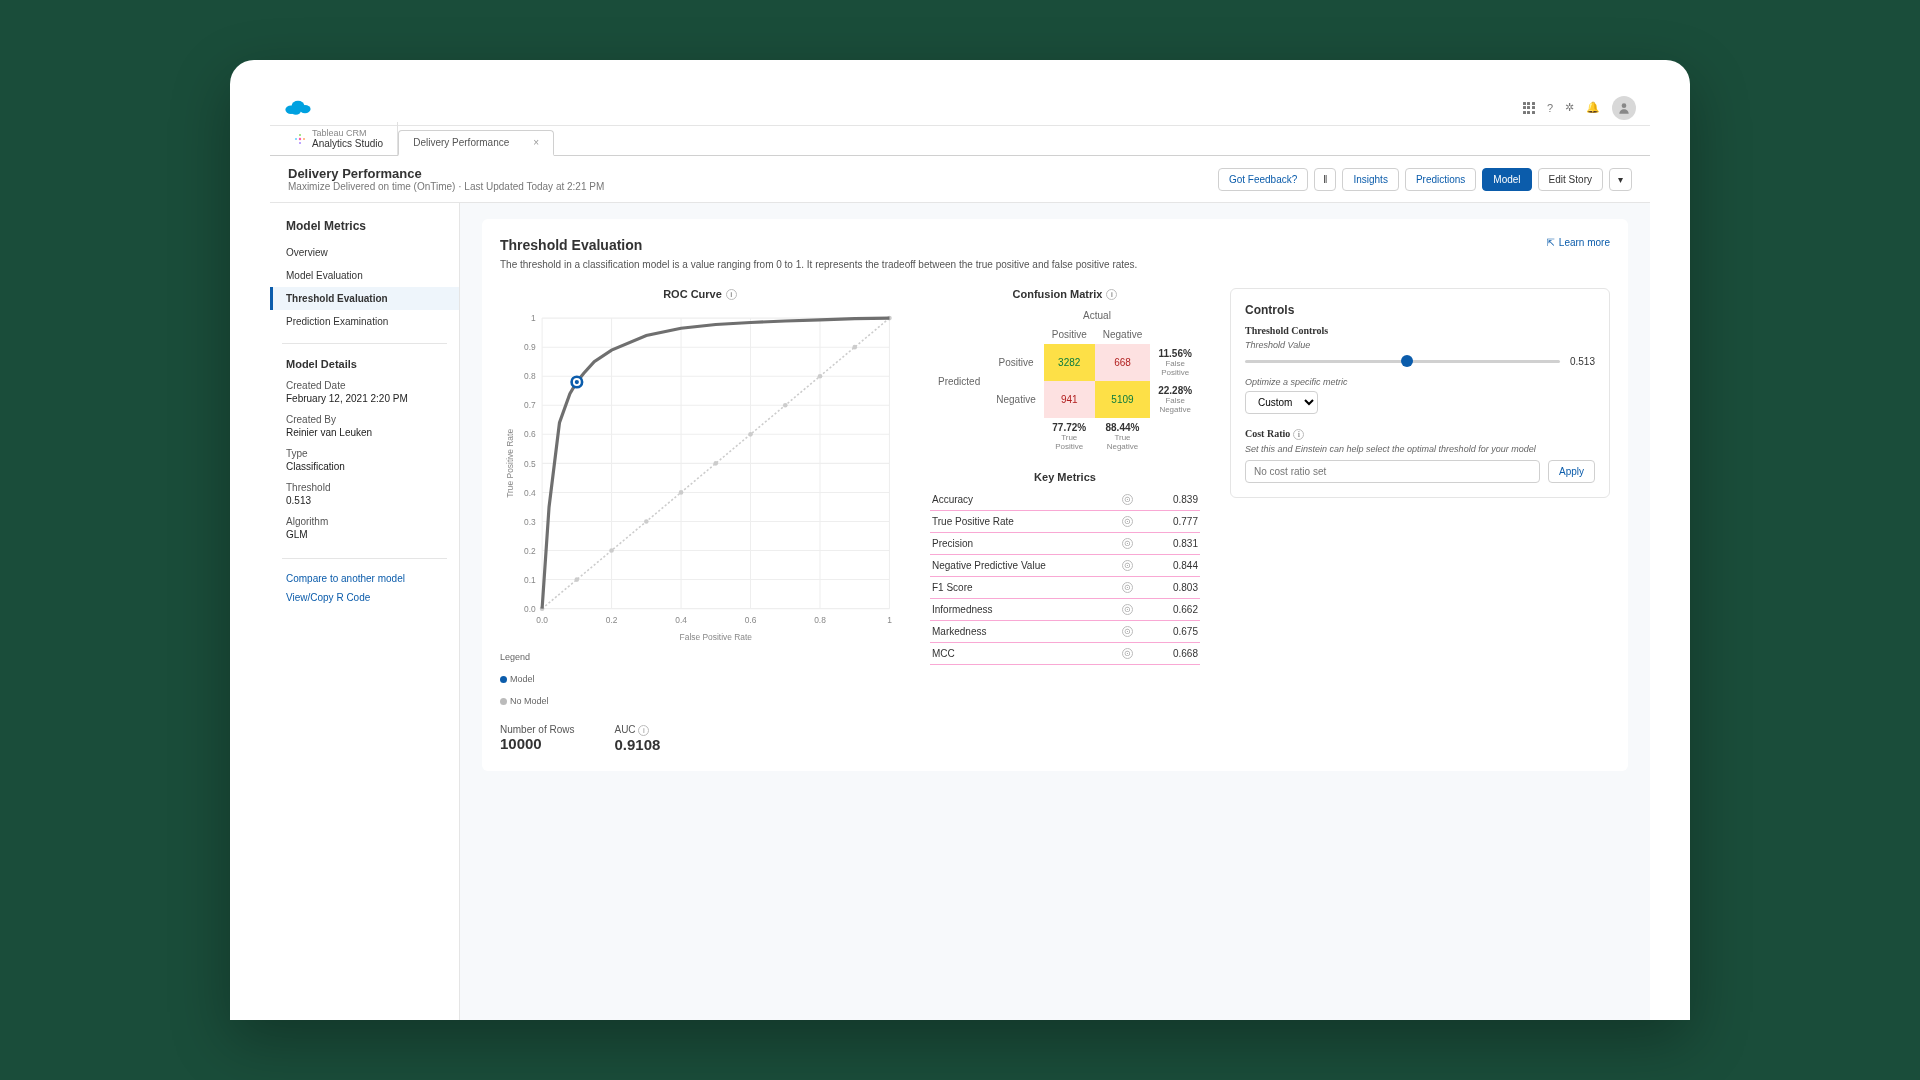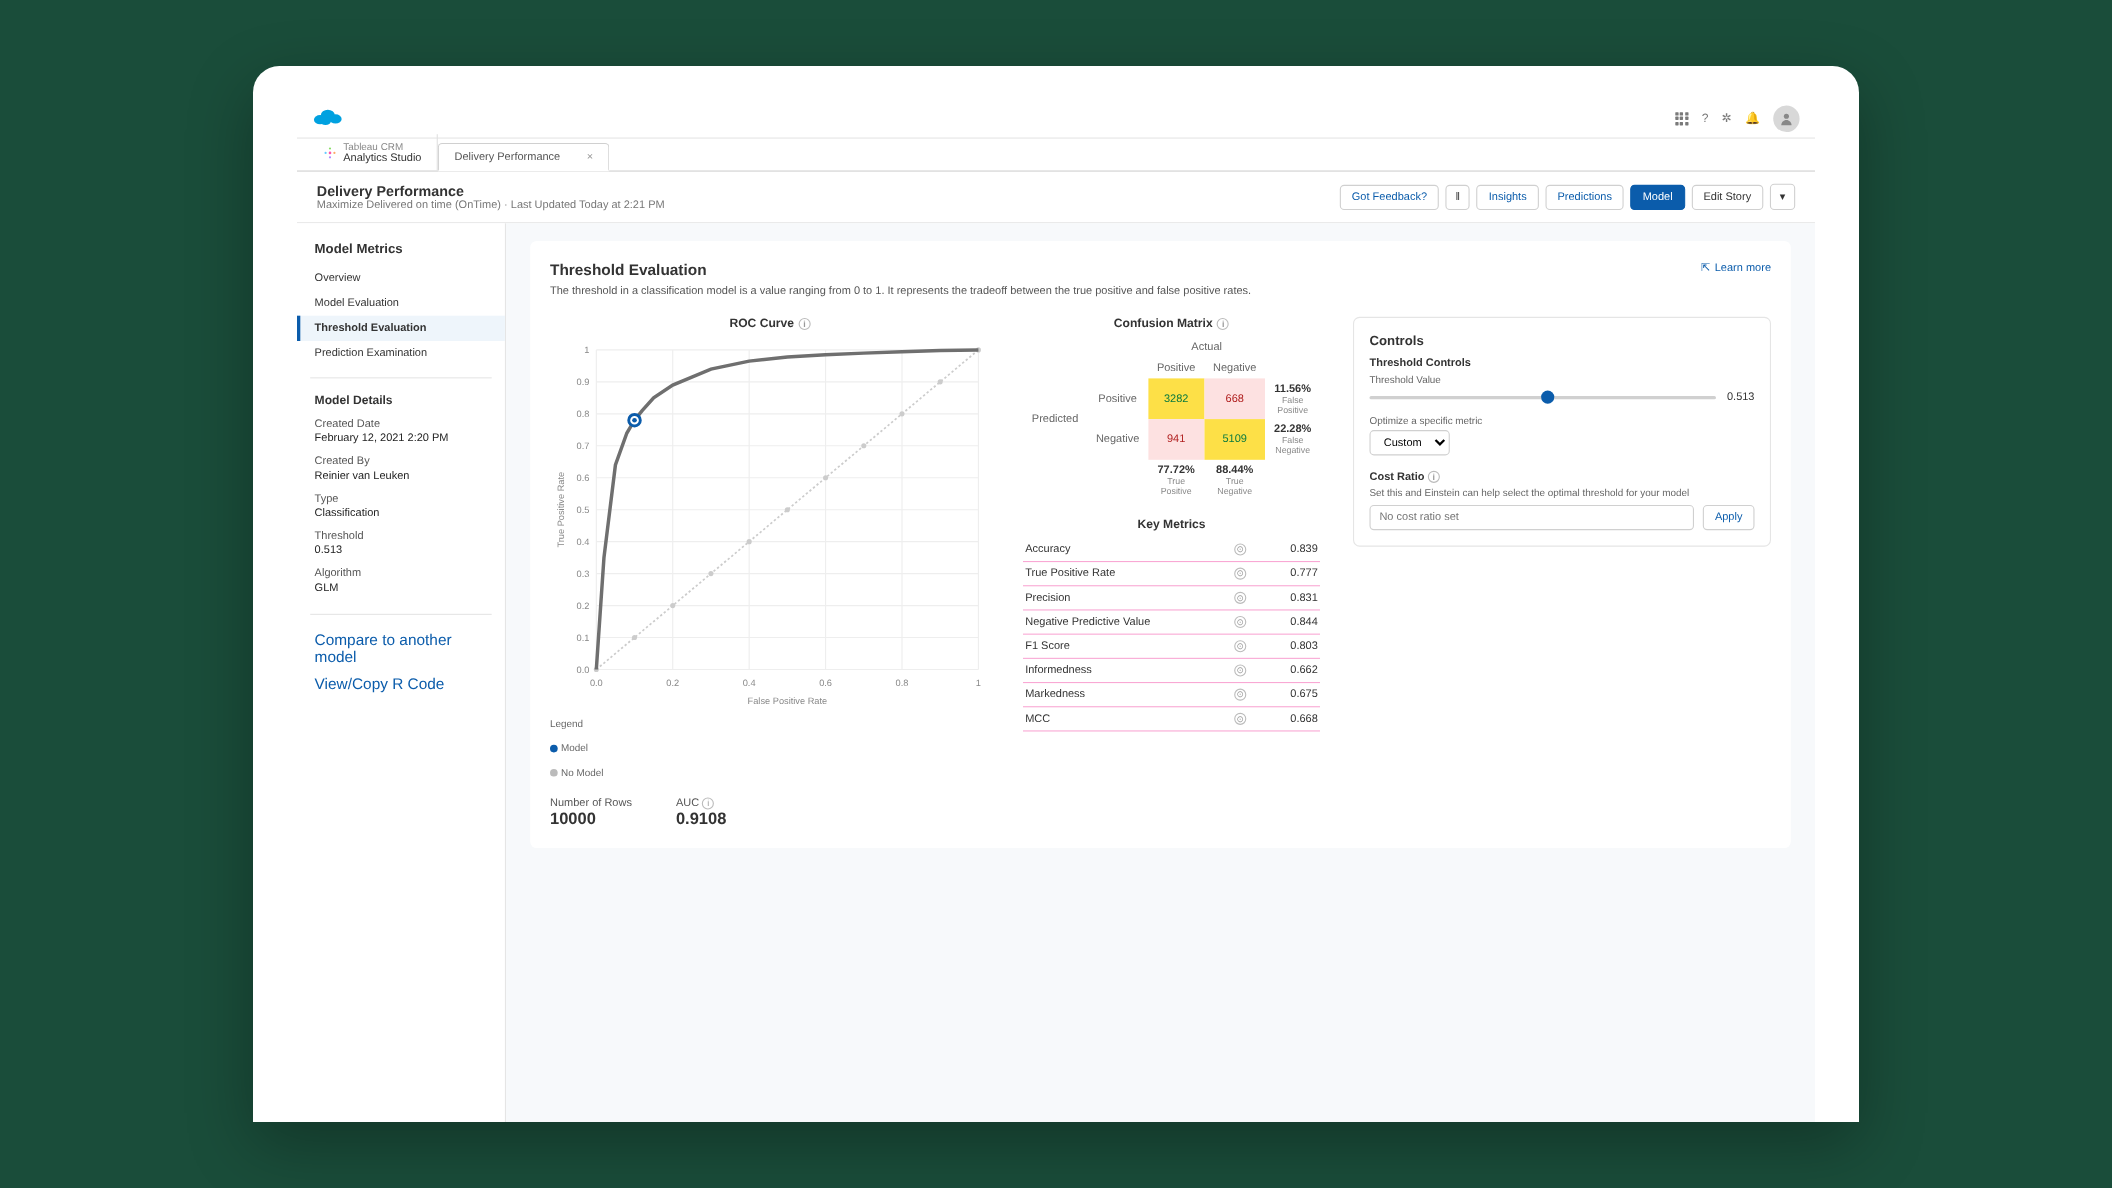--- a/index.html
+++ b/index.html
@@ -24,21 +24,21 @@
 .btn.primary { background: #0B5CAB; border-color: #0B5CAB; color: #fff; }
 .btn.light { color: #0B5CAB; }
 .body { flex: 1; display: flex; background: #f7f9fb; }
 .sidebar { width: 190px; background: #fff; border-right: 1px solid #e5e5e5; padding: 12px 0; }
 .side-title { font-size: 12px; font-weight: bold; padding: 4px 16px 8px; }
 .side-item { padding: 6px 16px; font-size: 10px; color: #333; cursor: pointer; }
 .side-item.active { border-left: 3px solid #0B5CAB; background: #eef5fb; font-weight: bold; padding-left: 13px; }
 .side-sep { height: 1px; background: #e5e5e5; margin: 10px 12px; }
 .detail-label { font-size: 10px; color: #555; padding: 2px 16px; }
 .detail-val { font-size: 10px; color: #222; padding: 0 16px 8px; }
-.link { color: #0B5CAB; font-size: 14px; padding: 4px 16px; cursor: pointer; }
+.link { color: #0B5CAB; font-size: 10px; padding: 4px 16px; cursor: pointer; }
 .main { flex: 1; padding: 16px 22px; overflow: auto; }
 .main-card { background: #fff; border-radius: 6px; padding: 18px; }
 .main-title-row { display: flex; justify-content: space-between; align-items: start; }
 .main-title { font-size: 14px; font-weight: bold; }
 .learn-more { color: #0B5CAB; font-size: 10px; cursor: pointer; display: flex; align-items: center; gap: 4px; }
 .sub { font-size: 10px; color: #555; margin-top: 6px; }
 .columns { display: flex; gap: 30px; margin-top: 18px; }
 .col-left { width: 400px; }
 .col-mid { width: 270px; }
 .col-right { flex: 1; }
@@ -54,22 +54,22 @@
 .conf-table td { padding: 4px 8px; text-align: center; font-size: 10px; }
 .cell-green { background: #fde047; color: #0a7a3f; }
 .cell-red { background: #fde1e1; color: #b12020; }
 .cell-head { color: #666; }
 .pct-label { font-size: 8px; color: #888; display: block; }
 .key-metrics { margin-top: 16px; }
 .metric-row { display: flex; justify-content: space-between; align-items: center; border-bottom: 1px solid #f9a8d4; padding: 5px 2px; font-size: 10px; }
 .metric-row .info-dot { width: 11px; height: 11px; border: 1px solid #bbb; border-radius: 50%; font-size: 8px; color: #999; display: inline-flex; align-items: center; justify-content: center; margin-left: auto; margin-right: 40px; }
 .controls-panel { border: 1px solid #e5e5e5; border-radius: 6px; padding: 14px; }
 .ctrl-title { font-size: 12px; font-weight: bold; margin-bottom: 8px; }
-.ctrl-sub { font-size: 10px; font-weight: bold; margin-bottom: 4px; }
-.ctrl-label { font-size: 9px; color: #666; }
+.ctrl-sub { font-size: 10px; font-weight: bold; margin-bottom: 4px; font-family: Liberation Serif, serif; }
+.ctrl-label { font-size: 9px; color: #666; font-style: italic; }
 .slider-wrap { display: flex; align-items: center; gap: 10px; margin: 6px 0 10px; }
 .slider-track { flex: 1; height: 3px; background: #d0d0d0; border-radius: 2px; position: relative; }
 .slider-thumb { position: absolute; top: -5px; width: 12px; height: 12px; background: #0B5CAB; border-radius: 50%; transform: translateX(-50%); cursor: pointer; }
 .slider-val { font-size: 10px; }
 select.mini { border: 1px solid #d0d0d0; border-radius: 4px; padding: 4px 8px; font-size: 10px; background: #fff; }
 .cost-row { display: flex; gap: 8px; margin-top: 6px; }
 .cost-input { flex: 1; border: 1px solid #d0d0d0; border-radius: 4px; padding: 5px 8px; font-size: 10px; color: #999; }
 .icon-help { width: 11px; height: 11px; border: 1px solid #bbb; border-radius: 50%; display: inline-flex; align-items: center; justify-content: center; font-size: 8px; color: #999; }
 .grid9 { display: grid; grid-template-columns: repeat(3,3px); grid-template-rows: repeat(3,3px); gap: 1.5px; }
 .grid9 span { background: #7a7a7a; border-radius: 0.5px; }

